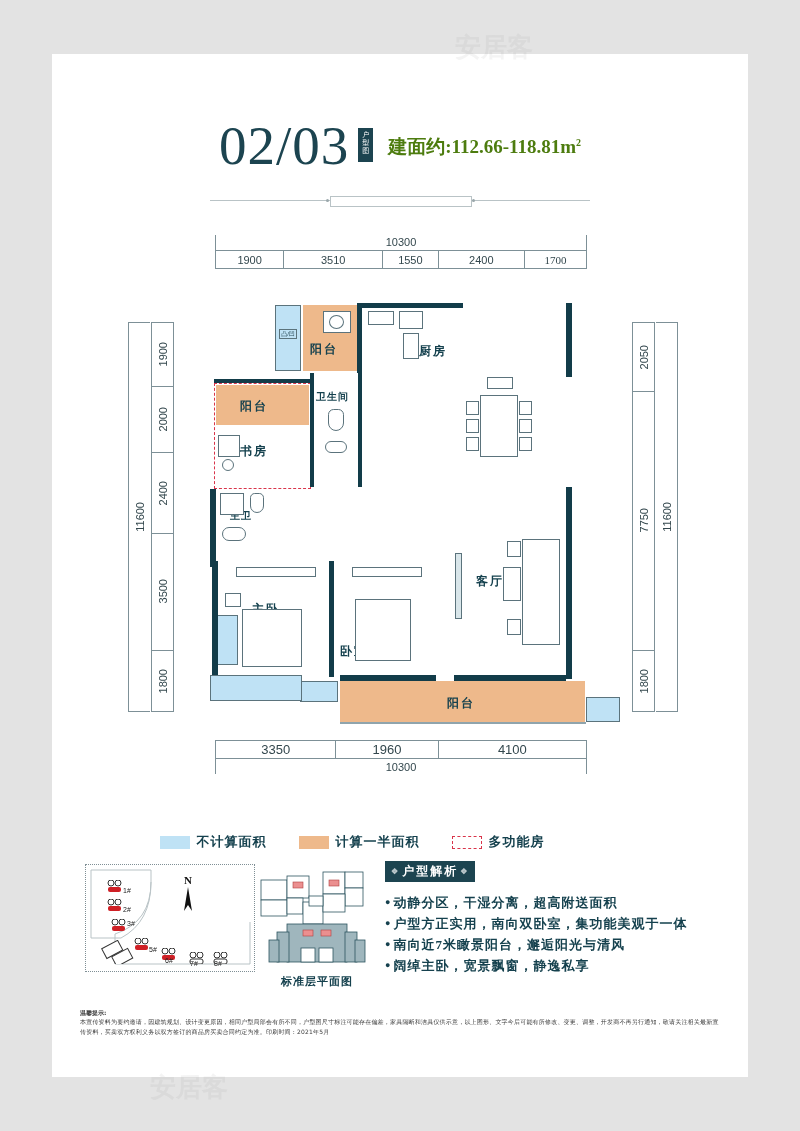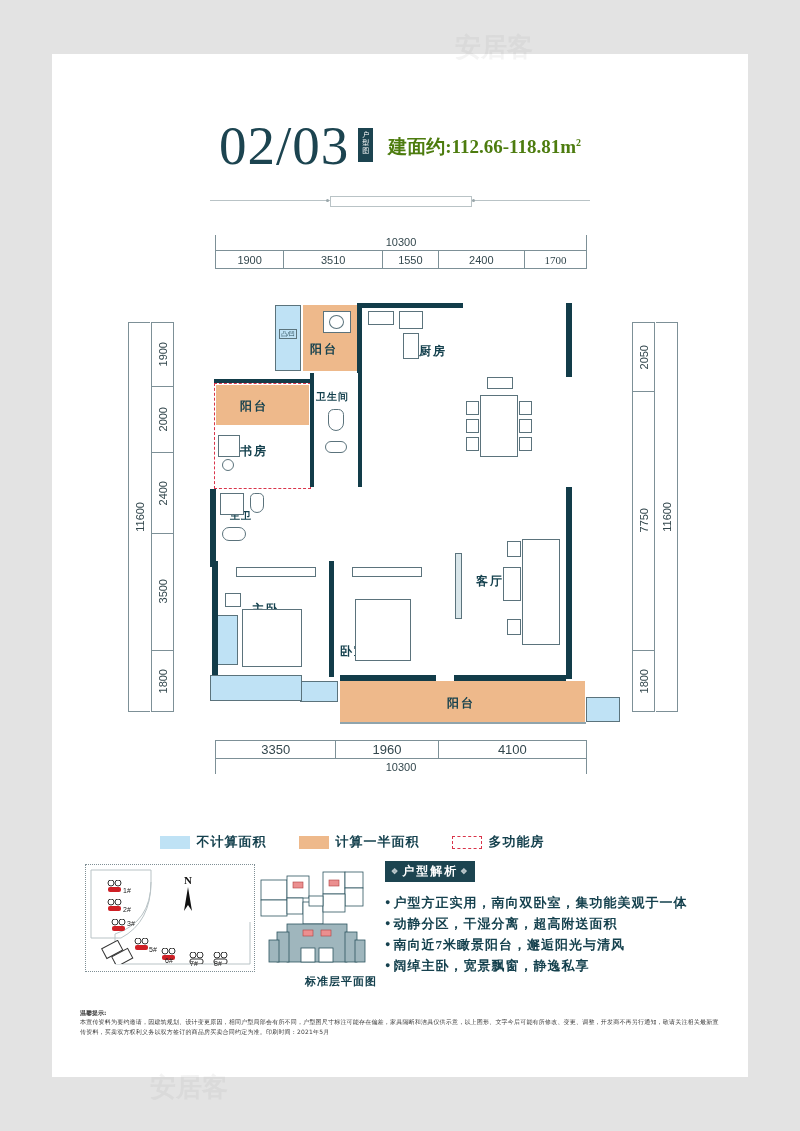--- a/index.html
+++ b/index.html
@@ -98,21 +98,21 @@
 
   
   .bottom{position:absolute;left:0;top:806px;width:696px;height:140px;}
   .siteplan{position:absolute;left:33px;top:4px;width:190px;height:125px;}
   .sp-frame{position:absolute;left:0;top:0;width:170px;height:108px;border:1px dotted #7f8f95;box-sizing:border-box;}
   .bldg{position:absolute;}
   .bn{position:absolute;font-size:7px;color:#222;font-family:"Liberation Sans",sans-serif;}
   .compass{position:absolute;left:92px;top:10px;width:22px;text-align:center;}
   .compass .n{font-size:11px;font-weight:700;color:#111;font-family:"Liberation Serif",serif;}
   .floorimg{position:absolute;left:205px;top:2px;width:120px;height:128px;}
-  .fl-cap{position:absolute;left:0;top:112px;width:120px;text-align:right;
+  .fl-cap{position:absolute;left:0;top:112px;width:120px;text-align:center;
       font-family:"Liberation Serif","DejaVu Serif",serif;font-size:11px;font-weight:700;color:#15414e;letter-spacing:1px;}
   .features{position:absolute;left:333px;top:0;width:350px;}
   .feat-badge{display:inline-flex;align-items:center;background:#1c4450;color:#fff;
      padding:2px 4px;font-family:"Liberation Serif","DejaVu Serif",serif;font-size:12px;font-weight:700;letter-spacing:2px;}
   .feat-badge .orn{font-size:8px;opacity:.7;padding:0 2px;}
   .feat-list{margin-top:10px;}
   .feat{font-family:"Liberation Serif","DejaVu Serif",serif;font-size:13px;font-weight:700;
         color:#15414e;letter-spacing:1px;line-height:21px;white-space:nowrap;}
   .feat .bul{font-size:9px;vertical-align:2px;padding-right:2px;}
 
@@ -438,22 +438,22 @@
       <div class="fl-cap">标准层平面图</div>
     </div>
 
     <div class="features">
       <div class="feat-badge">
         <span class="orn">❖</span>
         <span>户型解析</span>
         <span class="orn">❖</span>
       </div>
       <div class="feat-list">
+        <div class="feat"><span class="bul">●</span><span>动静分区，干湿分离，超高附送面积</span></div>
         <div class="feat"><span class="bul">●</span><span>户型方正实用，南向双卧室，集功能美观于一体</span></div>
-        <div class="feat"><span class="bul">●</span><span>动静分区，干湿分离，超高附送面积</span></div>
         <div class="feat"><span class="bul">●</span><span>南向近7米瞰景阳台，邂逅阳光与清风</span></div>
         <div class="feat"><span class="bul">●</span><span>阔绰主卧，宽景飘窗，静逸私享</span></div>
       </div>
     </div>
   </div>
 
   <div class="disc">
     <div class="disc-t">温馨提示:</div>
     <div class="disc-b">本宣传资料为要约邀请，因建筑规划、设计变更原因，相同户型局部会有所不同，户型图尺寸标注可能存在偏差，家具隔断和洁具仅供示意，以上图形、文字今后可能有所修改、变更、调整，开发商不再另行通知，敬请关注相关最新宣传资料，买卖双方权利义务以双方签订的商品房买卖合同约定为准。印刷时间：2021年5月</div>
   </div>

